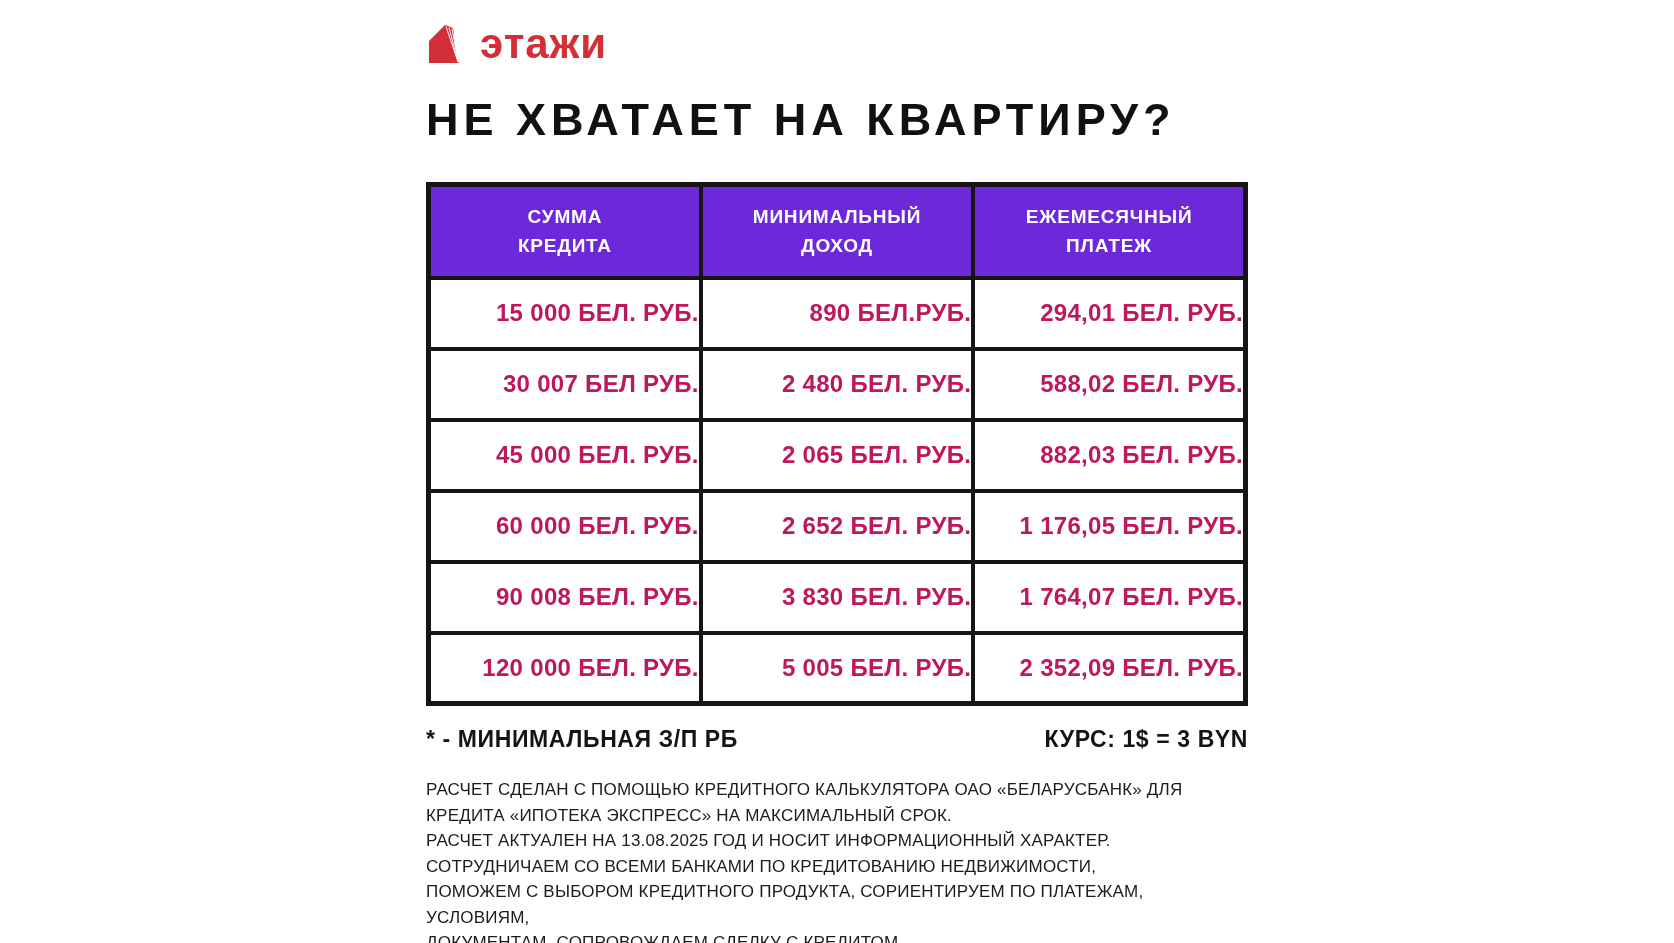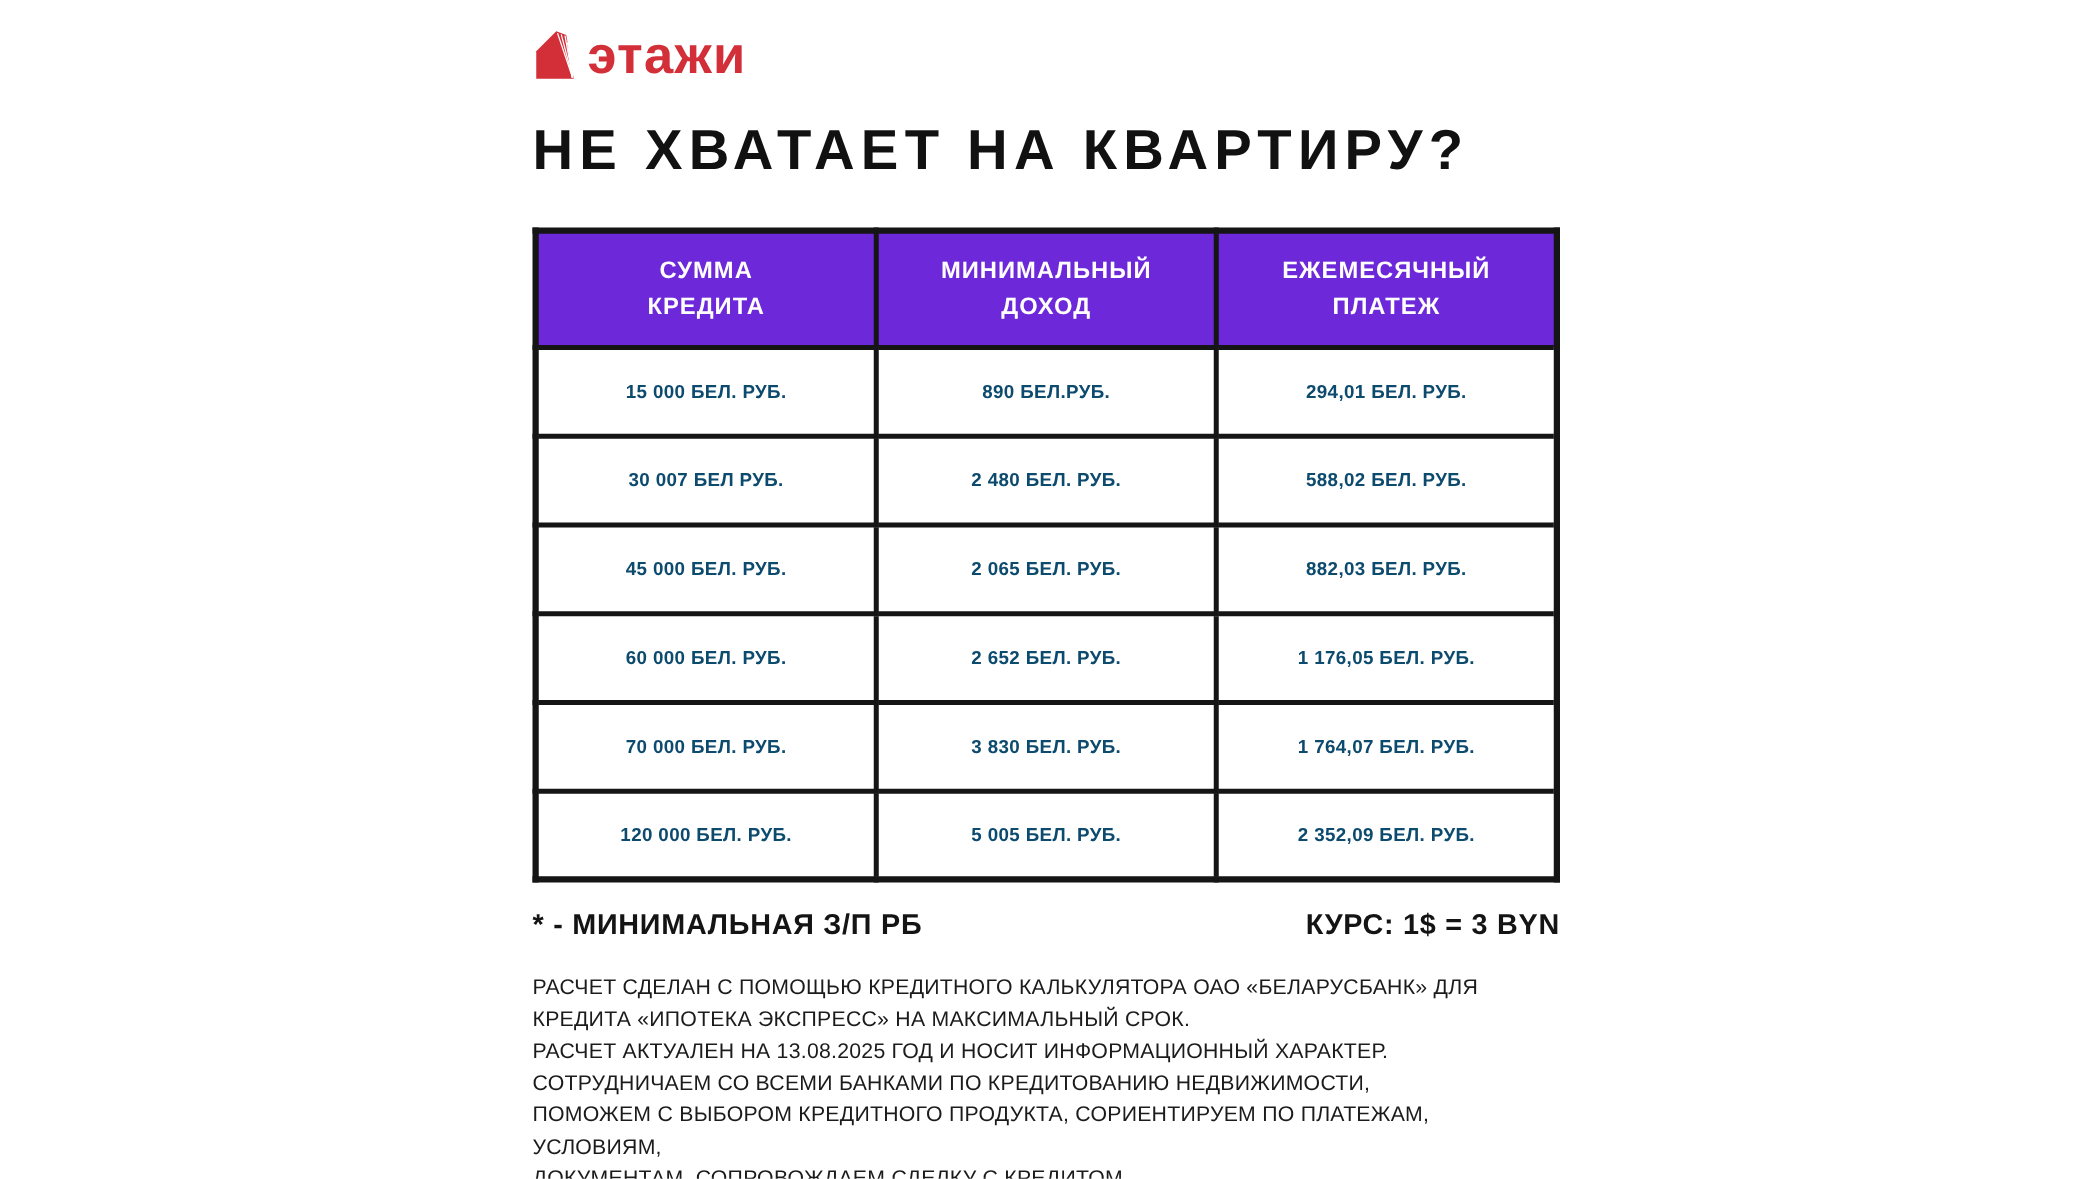--- a/index.html
+++ b/index.html
@@ -13,20 +13,21 @@
   }
   .container {
     width: 822px;
     margin: 0 auto;
     padding-top: 22px;
   }
   
   .logo-row {
     display: flex;
     align-items: center;
+    gap: 10px;
     height: 48px;
   }
   .logo-icon { display: inline-block; }
   .logo-text {
     color: #d22f38;
     font-size: 42px;
     font-weight: bold;
     letter-spacing: 1px;
     line-height: 1;
     padding-bottom: 4px;
@@ -54,28 +55,28 @@
     font-size: 19px;
     font-weight: bold;
     letter-spacing: 0.8px;
     text-align: center;
     padding: 15px 6px;
     border: 4px solid #151515;
     line-height: 1.55;
   }
   table.credit-table th span { display: block; }
   table.credit-table td {
-    font-size: 15px;
+    font-size: 24px;
     font-weight: bold;
     letter-spacing: 0.3px;
-    text-align: center;
+    text-align: right;
     height: 71px;
     border: 4px solid #151515;
     background: #ffffff;
-    color: #0c4a6e;
+    color: #be185d;
   }
   
   .notes-row {
     display: flex;
     justify-content: space-between;
     align-items: center;
     margin-top: 20px;
     font-size: 23px;
     font-weight: bold;
     letter-spacing: 0.6px;
@@ -146,21 +147,21 @@
         <td>45 000 БЕЛ. РУБ.</td>
         <td>2 065 БЕЛ. РУБ.</td>
         <td>882,03 БЕЛ. РУБ.</td>
       </tr>
       <tr>
         <td>60 000 БЕЛ. РУБ.</td>
         <td>2 652 БЕЛ. РУБ.</td>
         <td>1 176,05 БЕЛ. РУБ.</td>
       </tr>
       <tr>
-        <td>70 000 БЕЛ. РУБ.</td>
+        <td>90 008 БЕЛ. РУБ.</td>
         <td>3 830 БЕЛ. РУБ.</td>
         <td>1 764,07 БЕЛ. РУБ.</td>
       </tr>
       <tr>
         <td>120 000 БЕЛ. РУБ.</td>
         <td>5 005 БЕЛ. РУБ.</td>
         <td>2 352,09 БЕЛ. РУБ.</td>
       </tr>
     </tbody>
   </table>

